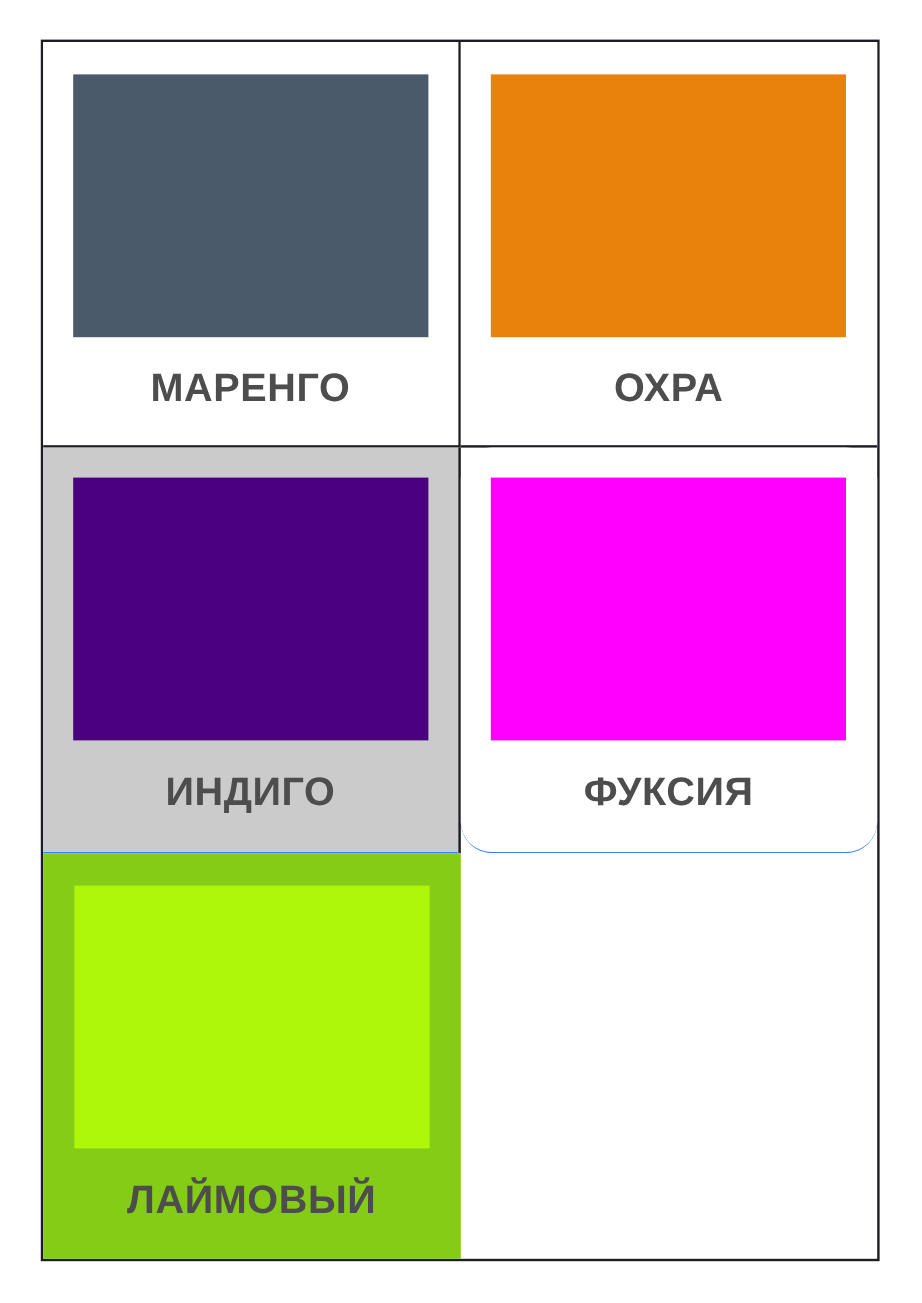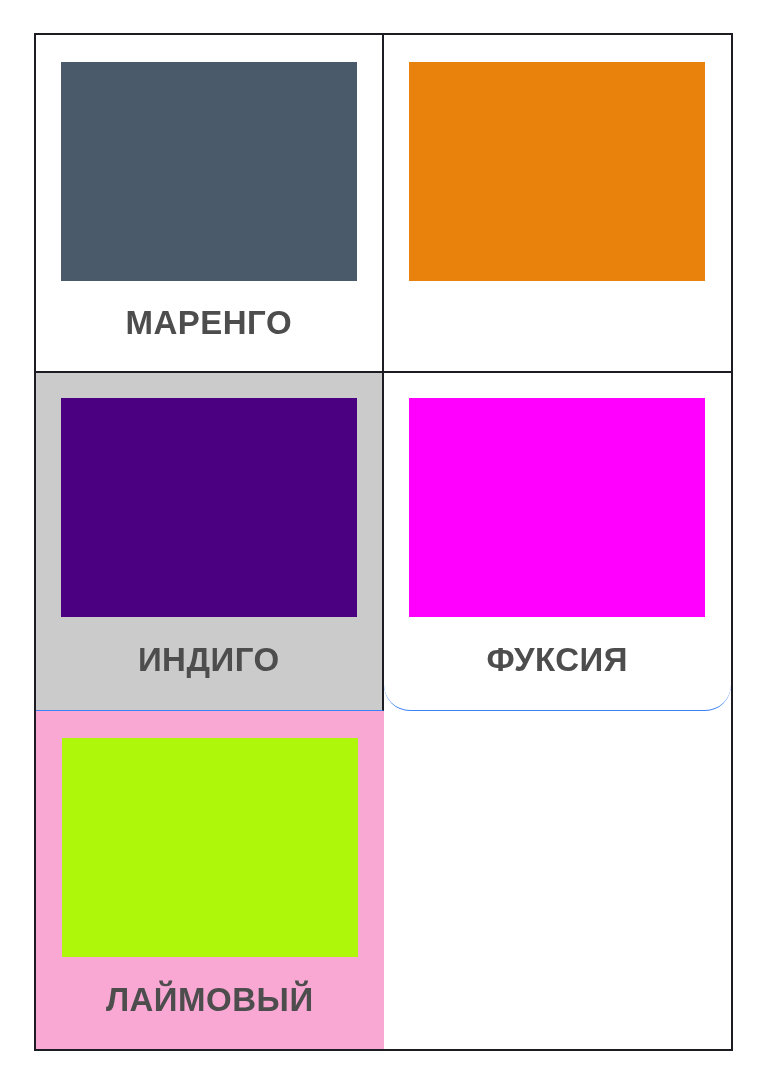--- a/index.html
+++ b/index.html
@@ -88,32 +88,33 @@
 
   <div id="card-grid">
 
     <div class="cell col-left row-top" style="background: rgb(255, 255, 255);">
       <div class="swatch" style="background: rgb(74, 90, 107);"></div>
       <div class="label" style="color: rgb(77, 77, 77);">МАРЕНГО</div>
     </div>
 
     <div class="cell col-right row-top" style="background: rgb(255, 255, 255);">
       <div class="swatch" style="background: rgb(232, 130, 12);"></div>
+      <div class="label" style="color: rgb(77, 77, 77);">ОХРА</div>
     </div>
 
     <div class="cell col-left row-mid highlighted" style="background: rgb(203, 203, 203);">
       <div class="swatch" style="background: rgb(75, 0, 130);"></div>
       <div class="label" style="color: rgb(77, 77, 77);">ИНДИГО</div>
     </div>
 
     <div class="cell col-right row-mid" style="background: rgb(255, 255, 255); border-radius: 26px;">
       <div class="swatch" style="background: rgb(255, 0, 255);"></div>
       <div class="label" style="color: rgb(77, 77, 77);">ФУКСИЯ</div>
     </div>
 
 
-    <div class="cell col-right row-bot" style="background: #f9a8d4;">
+    <div class="cell col-right row-bot" style="background: #84cc16;">
       <div class="swatch" style="background: rgb(174, 247, 10);"></div>
       <div class="label" style="color: rgb(77, 77, 77);">ЛАЙМОВЫЙ</div>
     </div>
 
   </div>
 </div>
 
 </body></html>

